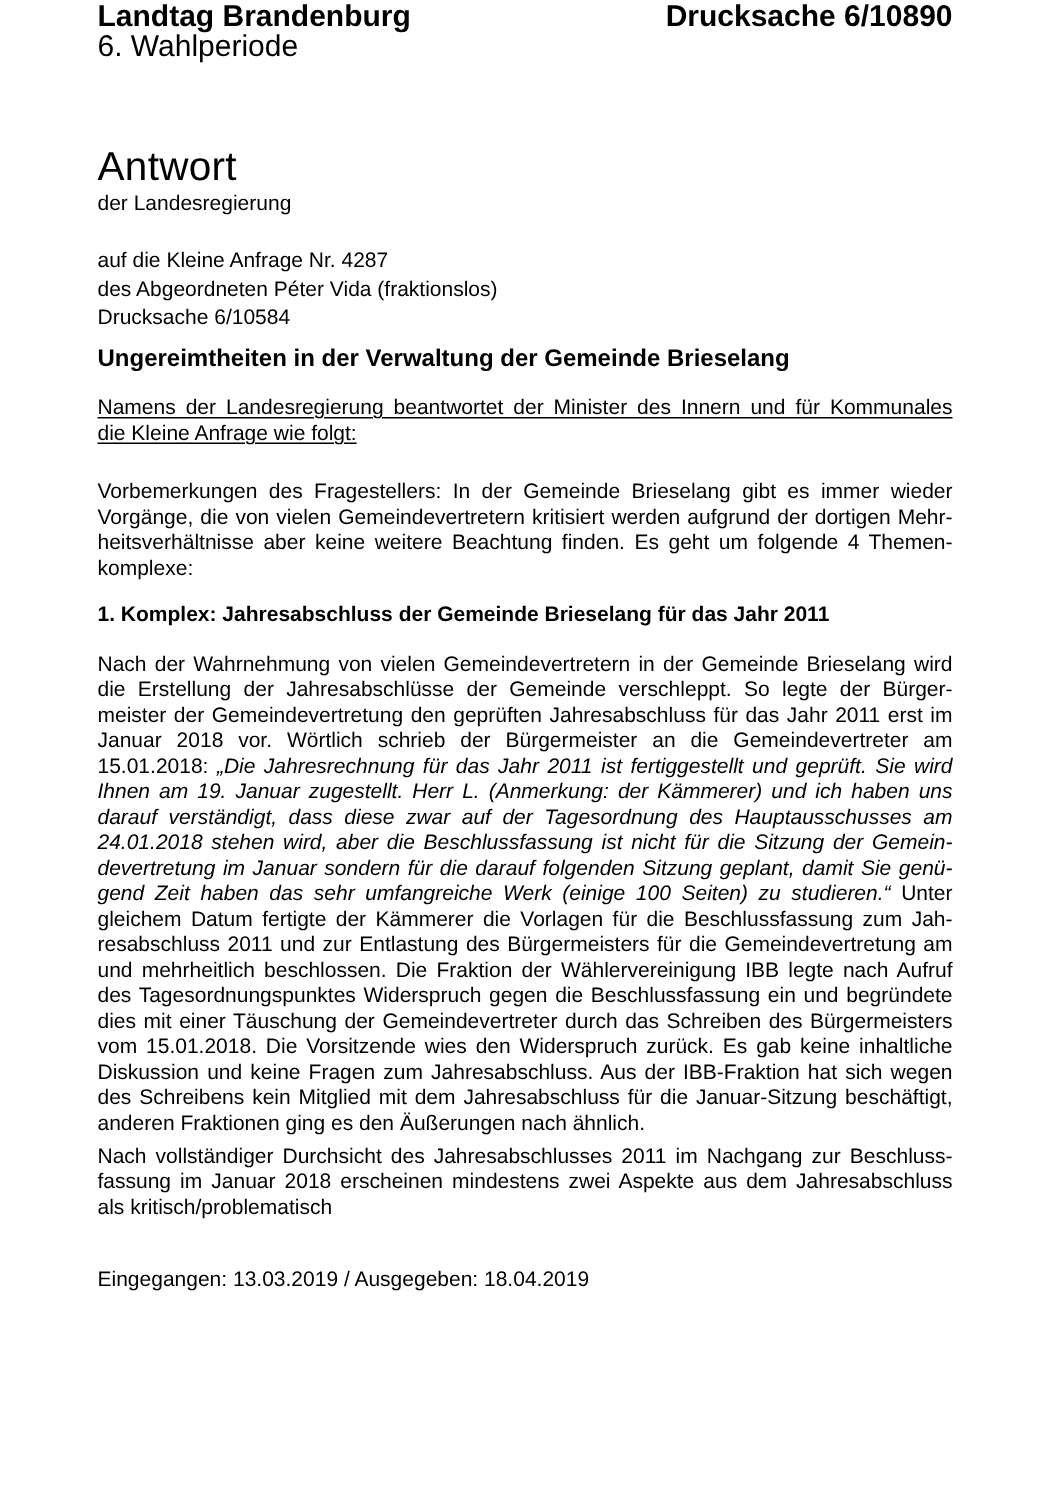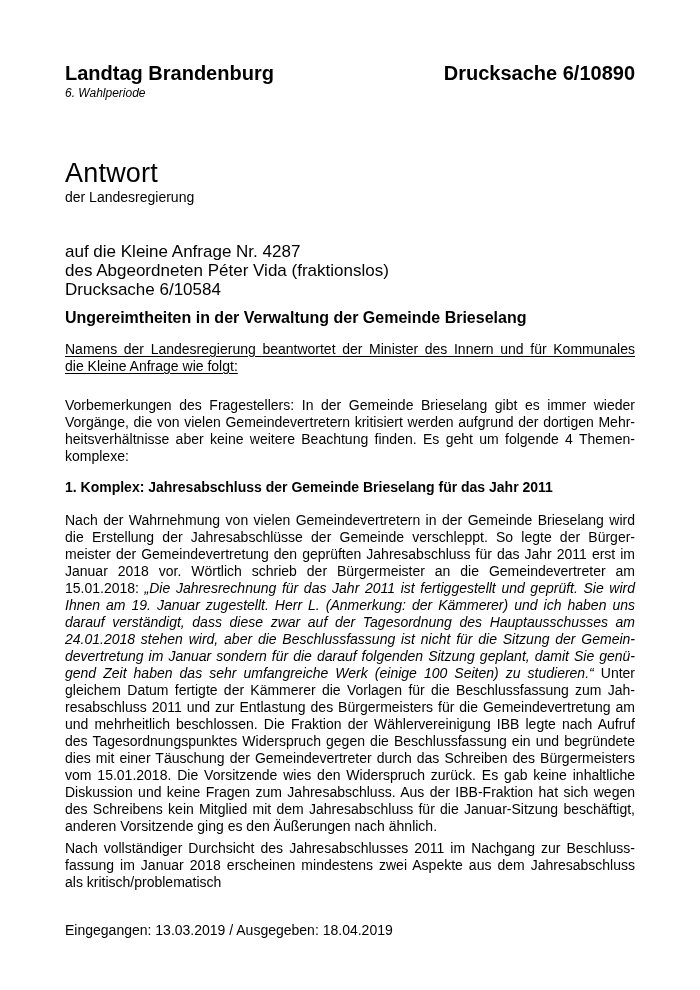--- a/index.html
+++ b/index.html
@@ -14,46 +14,44 @@
     box-sizing:border-box;
     width:700px;height:990px;
     padding:0 65px;
     background:#fff;
   }
   
   .header-row{
     display:flex;
     justify-content:space-between;
     align-items:baseline;
-    margin-top:62px;
     font-size:20px;
     font-weight:bold;
     line-height:23px;
     white-space:nowrap;
   }
   .wahlperiode{
-    font-size:12px;
+    font-size:20px;
     line-height:17px;
-    font-style:italic;
   }
   
   .antwort{
     margin-top:56px;
     font-size:27px;
     font-weight:normal;
     line-height:31px;
     letter-spacing:0.2px;
   }
   .subtitle{
     font-size:14px;
     line-height:17px;
   }
   .ref-block{
-    margin-top:36px;
-    font-size:17px;
+    margin-top:20px;
+    font-size:14px;
     line-height:19px;
   }
   
   .subject{
     margin-top:10px;
     font-size:16px;
     font-weight:bold;
     line-height:17px;
   }
   .para{
@@ -138,21 +136,21 @@
       <div class="jline"><span class="it">devertretung im Januar sondern für die darauf folgenden Sitzung geplant, damit Sie genü-</span></div>
       <div class="jline"><span class="it">gend Zeit haben das sehr umfangreiche Werk (einige 100 Seiten) zu studieren.“</span><span> Unter</span></div>
       <div class="jline"><span>gleichem Datum fertigte der Kämmerer die Vorlagen für die Beschlussfassung zum Jah-</span></div>
       <div class="jline"><span>resabschluss 2011 und zur Entlastung des Bürgermeisters für die Gemeindevertretung am</span></div>
       <div class="jline"><span>und mehrheitlich beschlossen. Die Fraktion der Wählervereinigung IBB legte nach Aufruf</span></div>
       <div class="jline"><span>des Tagesordnungspunktes Widerspruch gegen die Beschlussfassung ein und begründete</span></div>
       <div class="jline"><span>dies mit einer Täuschung der Gemeindevertreter durch das Schreiben des Bürgermeisters</span></div>
       <div class="jline"><span>vom 15.01.2018. Die Vorsitzende wies den Widerspruch zurück. Es gab keine inhaltliche</span></div>
       <div class="jline"><span>Diskussion und keine Fragen zum Jahresabschluss. Aus der IBB-Fraktion hat sich wegen</span></div>
       <div class="jline"><span>des Schreibens kein Mitglied mit dem Jahresabschluss für die Januar-Sitzung beschäftigt,</span></div>
-      <div class="jline jlast"><span>anderen Vorsitzende ging es den Äußerungen nach ähnlich.</span></div>
+      <div class="jline jlast"><span>anderen Fraktionen ging es den Äußerungen nach ähnlich.</span></div>
     </div>
 
   <div class="para closing">
       <div class="jline"><span>Nach vollständiger Durchsicht des Jahresabschlusses 2011 im Nachgang zur Beschluss-</span></div>
       <div class="jline"><span>fassung im Januar 2018 erscheinen mindestens zwei Aspekte aus dem Jahresabschluss</span></div>
       <div class="jline jlast"><span>als kritisch/problematisch</span></div>
     </div>
 
   <div class="footer">Eingegangen: 13.03.2019 / Ausgegeben: 18.04.2019</div>
 

